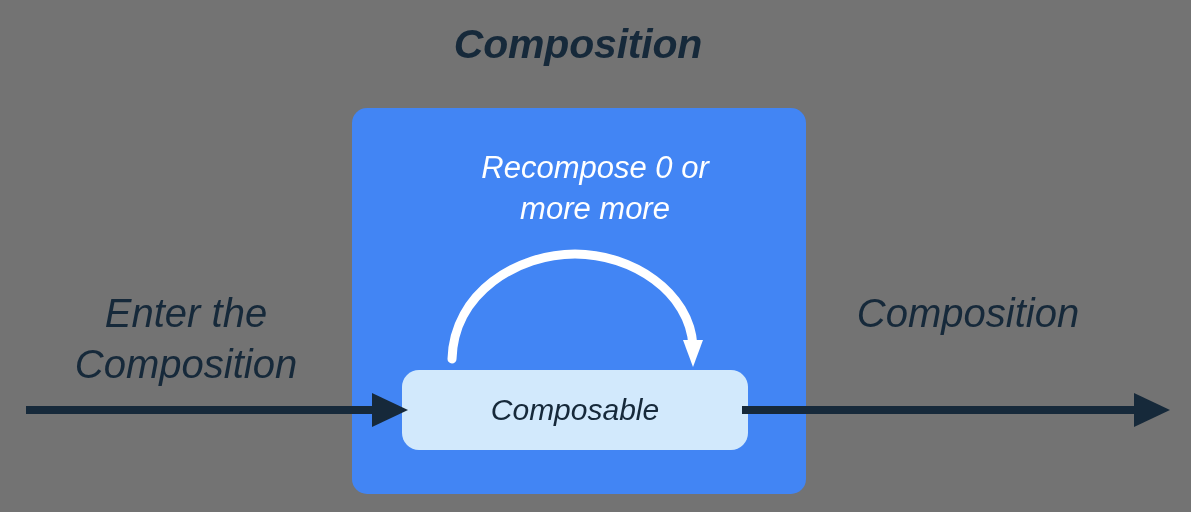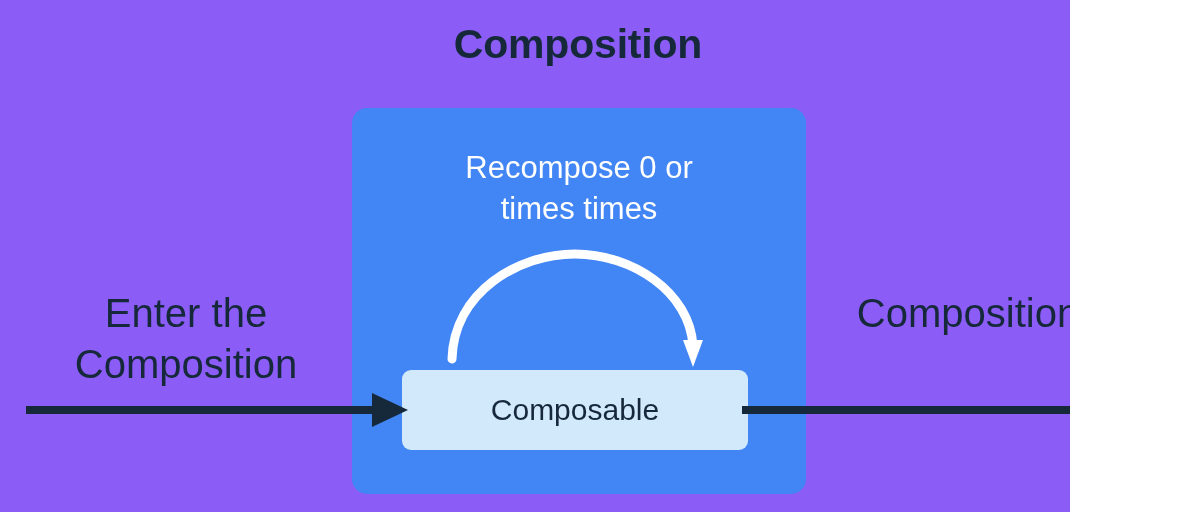--- a/index.html
+++ b/index.html
@@ -5,24 +5,25 @@
   html, body {
     margin: 0;
     padding: 0;
     background: #ffffff;
   }
   body {
     font-family: "Liberation Sans", sans-serif;
   }
   #canvas {
     position: relative;
-    width: 1070px;
+    width: 1191px;
     height: 512px;
-    background: #8b5cf6;
+    background: #737373;
     overflow: hidden;
+    font-style: italic;
   }
 
   
   #diagram-title {
     position: absolute;
     left: 0;
     top: 22px;
     width: 1156px;
     text-align: center;
     font-size: 41px;
@@ -47,40 +48,41 @@
   #recompose-label {
     position: absolute;
     left: 352px;
     top: 148px;
     width: 454px;
     text-align: center;
     font-size: 31px;
     color: #ffffff;
     line-height: 1.32;
     font-weight: normal;
+    padding-left: 16px;
   }
 
   
   #recompose-arrow {
     position: absolute;
     left: 430px;
     top: 240px;
     width: 290px;
     height: 130px;
   }
 
   
   #composable-box {
     position: absolute;
     left: 402px;
     top: 370px;
     width: 346px;
     height: 80px;
     background: #D2E9FC;
-    border-radius: 9px;
+    border-radius: 17px;
     display: flex;
     align-items: center;
     justify-content: center;
   }
   #composable-label {
     font-size: 30px;
     color: #16293A;
     line-height: 1;
   }
 
@@ -125,21 +127,21 @@
 <body>
 
 <div id="canvas">
 
   <div id="diagram-title">Composition</div>
 
   <div id="composition-box"></div>
 
   <div id="recompose-label">
     <span class="lbl-line">Recompose 0 or</span>
-    <span class="lbl-line">times times</span>
+    <span class="lbl-line">more more</span>
   </div>
 
   <svg id="recompose-arrow" viewBox="0 0 290 130">
     <path d="M 22 119 C 24 52, 88 14, 145 14 C 202 14, 260 52, 263 106" fill="none" stroke="#FFFFFF" stroke-width="9" stroke-linecap="round"></path>
     <path d="M 253 100 L 273 100 L 263 127 Z" fill="#FFFFFF"></path>
   </svg>
 
   <div id="composable-box">
     <span id="composable-label">Composable</span>
   </div>

